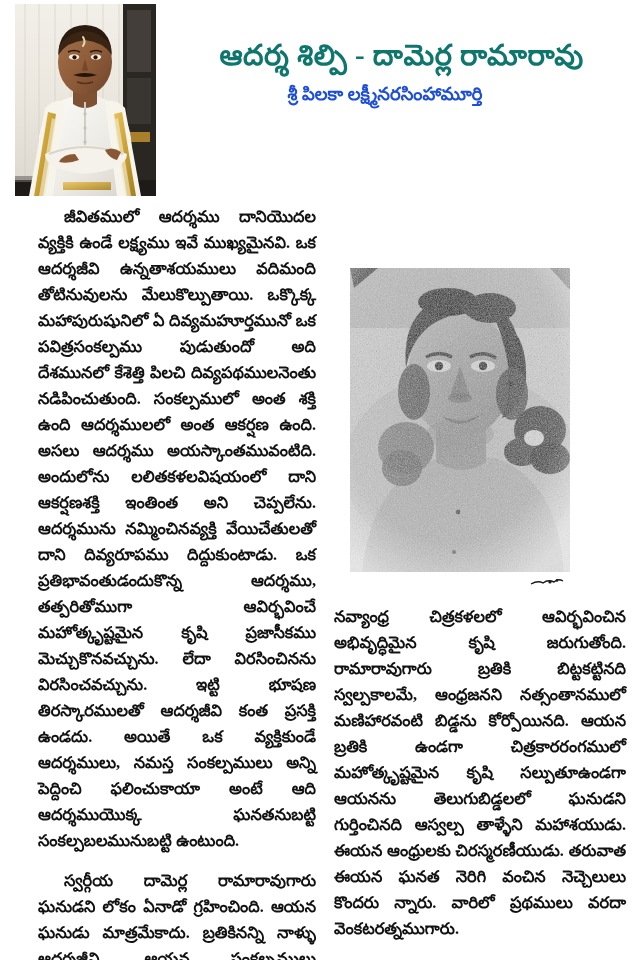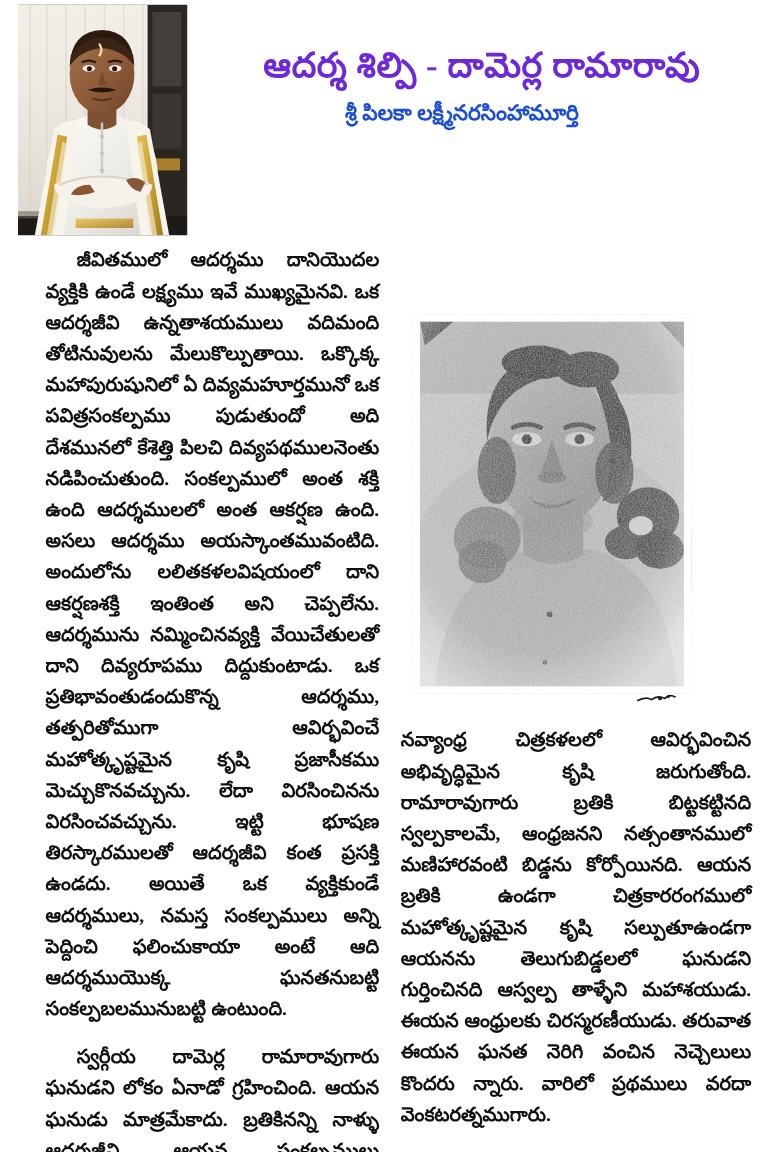--- a/index.html
+++ b/index.html
@@ -56,21 +56,21 @@
   .main-title {
     position: absolute;
     left: 0;
     top: 16px;
     width: 483px;
     text-align: center;
     font-size: 29px;
     line-height: 40px;
     font-weight: 700;
     letter-spacing: 0.5px;
-    color: #6d28d9;
+    color: #0f766e;
     white-space: nowrap;
   }
   .sub-title {
     position: absolute;
     left: 0;
     top: 80px;
     width: 450px;
     text-align: center;
     font-size: 18px;
     line-height: 28px;

